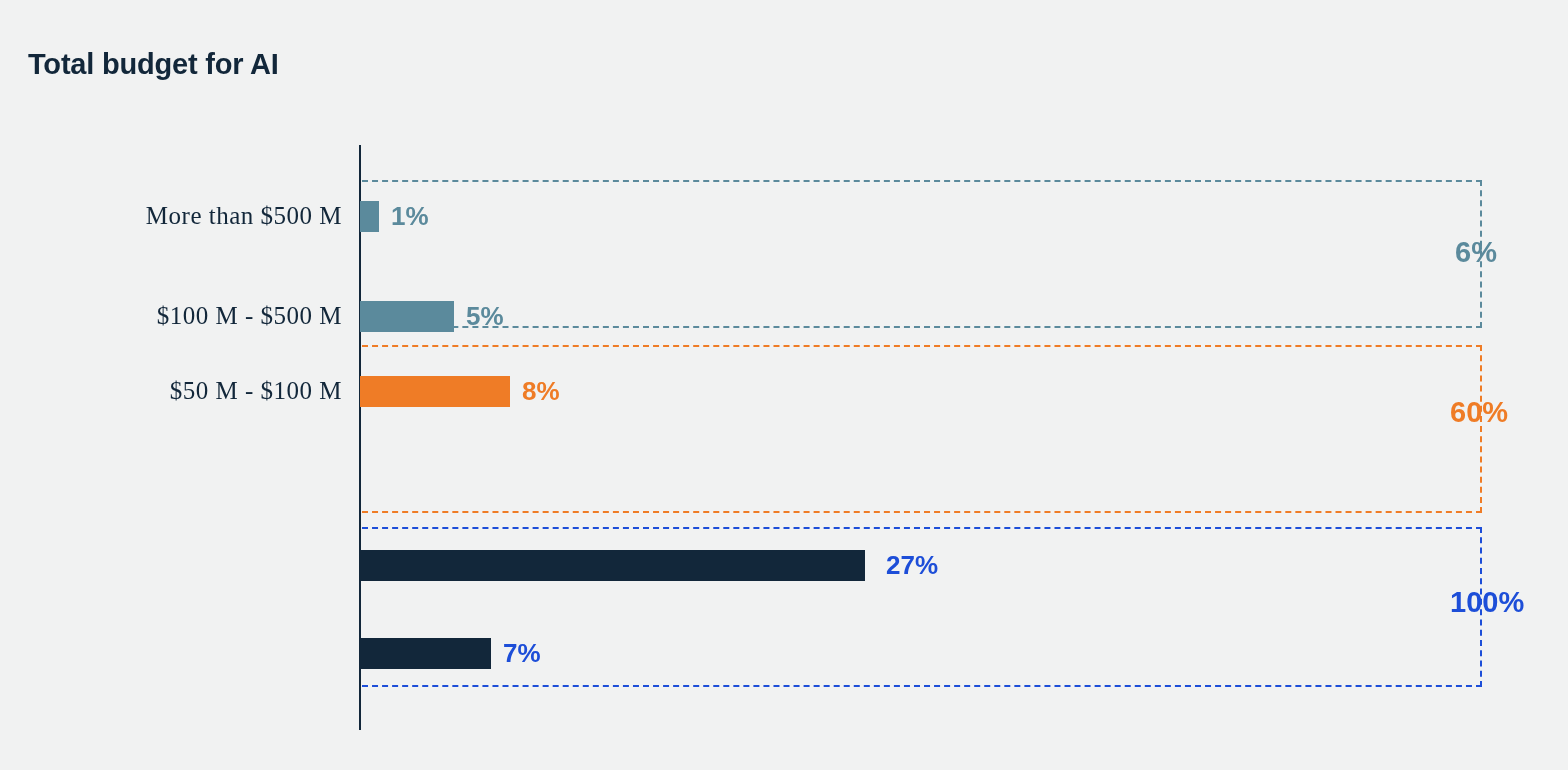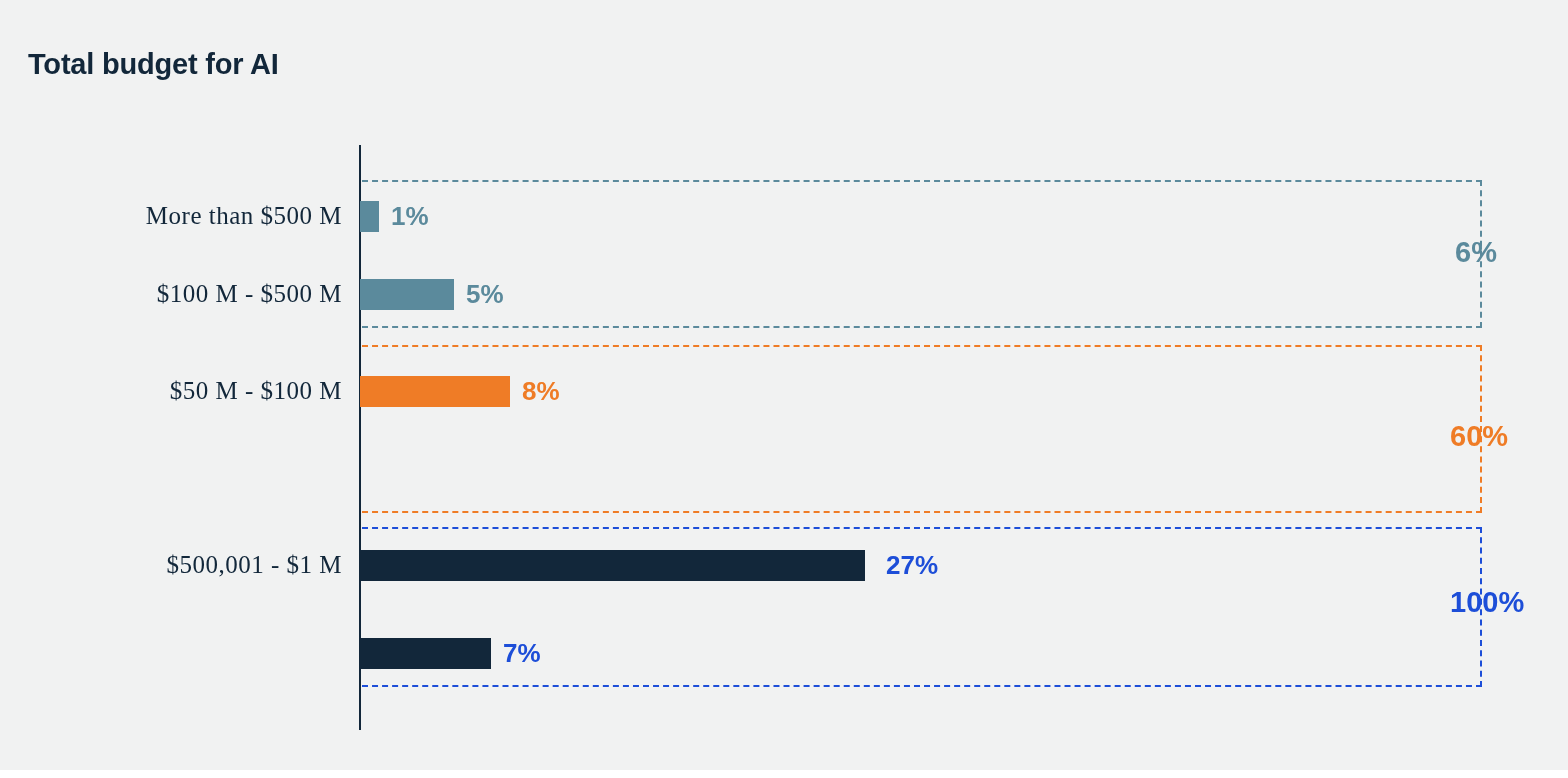--- a/index.html
+++ b/index.html
@@ -139,50 +139,49 @@
       <div class="b-right"></div>
       <div class="b-bottom"></div>
     </div>
     <div class="bracket-label c-blue" style="left:1455px; top:236px;">6%</div>
 
     <div class="bracket c-orange" style="top:345px; height:168px; width:1120px;">
       <div class="b-top"></div>
       <div class="b-right"></div>
       <div class="b-bottom"></div>
     </div>
-    <div class="bracket-label c-orange" style="left:1450px; top:420px;">60%</div>
+    <div class="bracket-label c-orange" style="left:1450px; top:396px;">60%</div>
 
     <div class="bracket c-navy" style="top:527px; height:160px; width:1120px;">
       <div class="b-top"></div>
       <div class="b-right"></div>
       <div class="b-bottom"></div>
     </div>
     <div class="bracket-label c-navy" style="left:1450px; top:586px;">100%</div>
 
     <div class="cat-row" style="top:190px;">
       <div class="cat-label">More than $500 M</div>
       <div class="bar bg-blue" style="width:19px;"></div>
       <div class="bar-value c-blue" style="left:391px;">1%</div>
     </div>
 
-    <div class="cat-row" style="top:268px;">
+    <div class="cat-row" style="top:290px;">
       <div class="cat-label">$100 M - $500 M</div>
       <div class="bar bg-blue" style="width:94px;"></div>
       <div class="bar-value c-blue" style="left:466px;">5%</div>
     </div>
 
     <div class="cat-row" style="top:365px;">
       <div class="cat-label">$50 M - $100 M</div>
       <div class="bar bg-orange" style="width:150px;"></div>
       <div class="bar-value c-orange" style="left:522px;">8%</div>
     </div>
 
 
     <div class="cat-row" style="top:539px;">
-      <div class="cat-label">$500,001 - $1 M</div>
       <div class="bar bg-navy" style="width:505px;"></div>
       <div class="bar-value c-navy" style="left:886px;">27%</div>
     </div>
 
     <div class="cat-row" style="top:627px;">
       <div class="bar bg-navy" style="width:131px;"></div>
       <div class="bar-value c-navy" style="left:503px;">7%</div>
     </div>
 
   </div>

